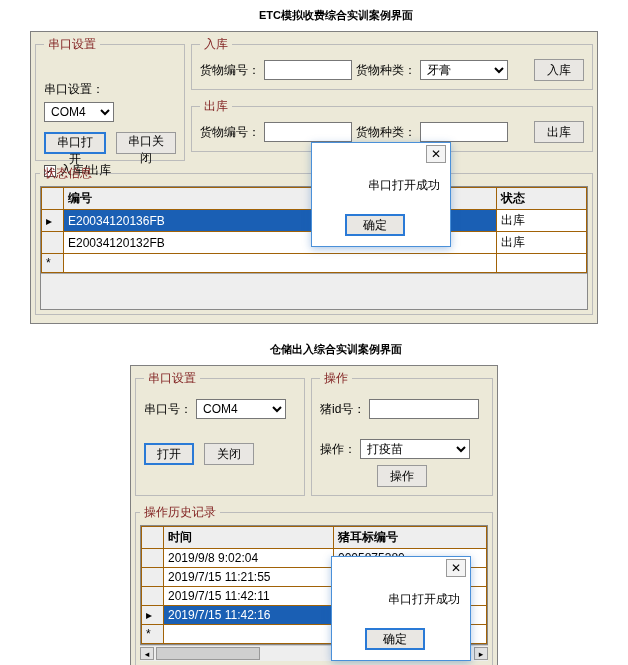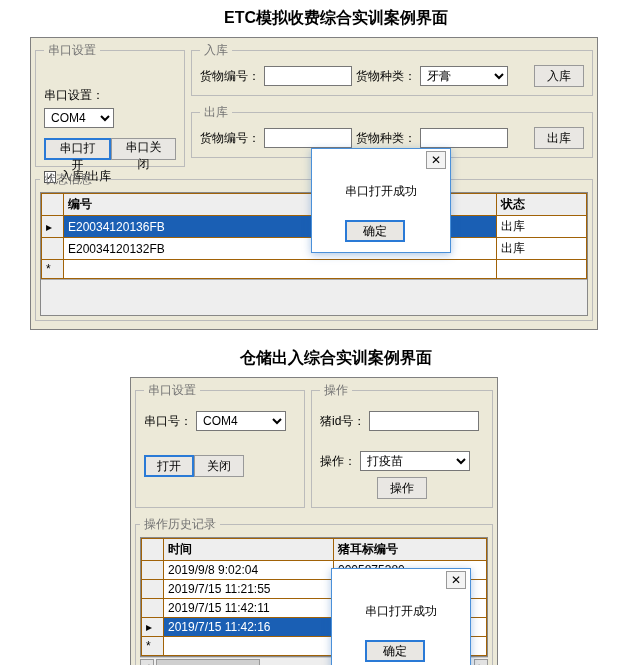--- a/index.html
+++ b/index.html
@@ -3,30 +3,30 @@
 <meta charset="utf-8">
 <style>
   * { box-sizing: border-box; }
   body {
     margin: 0;
     font-family: "Microsoft YaHei", "SimSun", sans-serif;
     font-size: 12px;
     background: #fff;
     width: 628px;
   }
-  .caption { text-align: center; font-weight: bold; padding: 8px 0; font-size: 16px; margin-left: 44px; }
+  .caption { text-align: center; font-weight: bold; padding: 8px 0; font-size: 11px; margin-left: 44px; }
   .panel-wrap { border: 1px solid #808080; background: #ece9d8; margin: 0 30px 10px 30px; padding: 4px; position: relative; }
   .panel-wrap.second { margin: 0 130px 10px 130px; }
   fieldset {
     border: 1px solid #bbb;
     margin: 0 0 4px 0;
     padding: 6px 8px 8px 8px;
     background: transparent;
   }
-  legend { padding: 0 4px; color: #737373; }
+  legend { padding: 0 4px; color: #7f1d1d; }
   .row-flex { display: flex; align-items: center; gap: 4px; flex-wrap: wrap; }
   .lbl { white-space: nowrap; }
   select {
     border: 1px solid #777;
     background: #fff;
     height: 20px;
     font-family: inherit;
     font-size: 12px;
     padding: 0 2px;
   }
@@ -44,21 +44,21 @@
     height: 22px;
     padding: 0 10px;
     font-family: inherit;
     font-size: 12px;
     cursor: pointer;
   }
   button.primary { border: 2px solid #2a7ad6; }
   .top-grid { display: flex; gap: 6px; }
   .top-left { flex: 0 0 150px; display: flex; flex-direction: column; gap: 6px; }
   .top-right { flex: 1; display: flex; flex-direction: column; gap: 4px; }
-  .btn-row { display: flex; margin-top: 10px; border-radius: 6px; }
+  .btn-row { display: flex; gap: 10px; margin-top: 10px; border-radius: 6px; }
   .chk { display: flex; align-items: center; gap: 4px; margin-top: 8px; }
   .chk-box { width: 12px; height: 12px; border: 1px solid #555; display: inline-flex; align-items: center; justify-content: center; font-size: 10px; line-height: 1; background: #fff;}
   .status-grid { background: #fff; border: 1px solid #888; }
   .status-grid table { width: 100%; border-collapse: collapse; table-layout: fixed; }
   .status-grid th, .status-grid td {
     border: 1px solid #a16207;
     padding: 2px 4px;
     height: 18px;
     text-align: left;
     background: #eee;
@@ -76,21 +76,21 @@
   .dialog {
     position: absolute;
     background: #fff;
     border: 1px solid #4a90d9;
     box-shadow: 0 2px 8px rgba(26,95,180,0.35);
     width: 140px;
     z-index: 10;
   }
   .dialog .dlg-bar { height: 22px; display: flex; justify-content: flex-end; align-items: center; padding: 0 4px;}
   .dialog .close { width: 20px; height: 18px; border: 1px solid #999; display: flex; align-items: center; justify-content: center; cursor: pointer; font-size: 12px; background:#f4f4f4;}
-  .dialog .msg { padding: 12px 10px 16px 10px; text-align: center; }
+  .dialog .msg { padding: 12px 10px 16px 10px; text-align: right; }
   .dialog .dlg-btn-row { display:flex; justify-content:center; padding: 4px 12px 10px 0;}
   .dialog .dlg-btn-row button { border:2px solid #2a7ad6; min-width:60px;}
 </style>
 </head>
 <body>
 
 <div class="caption">ETC模拟收费综合实训案例界面</div>
 
 <div class="panel-wrap">
   <div class="top-grid">

